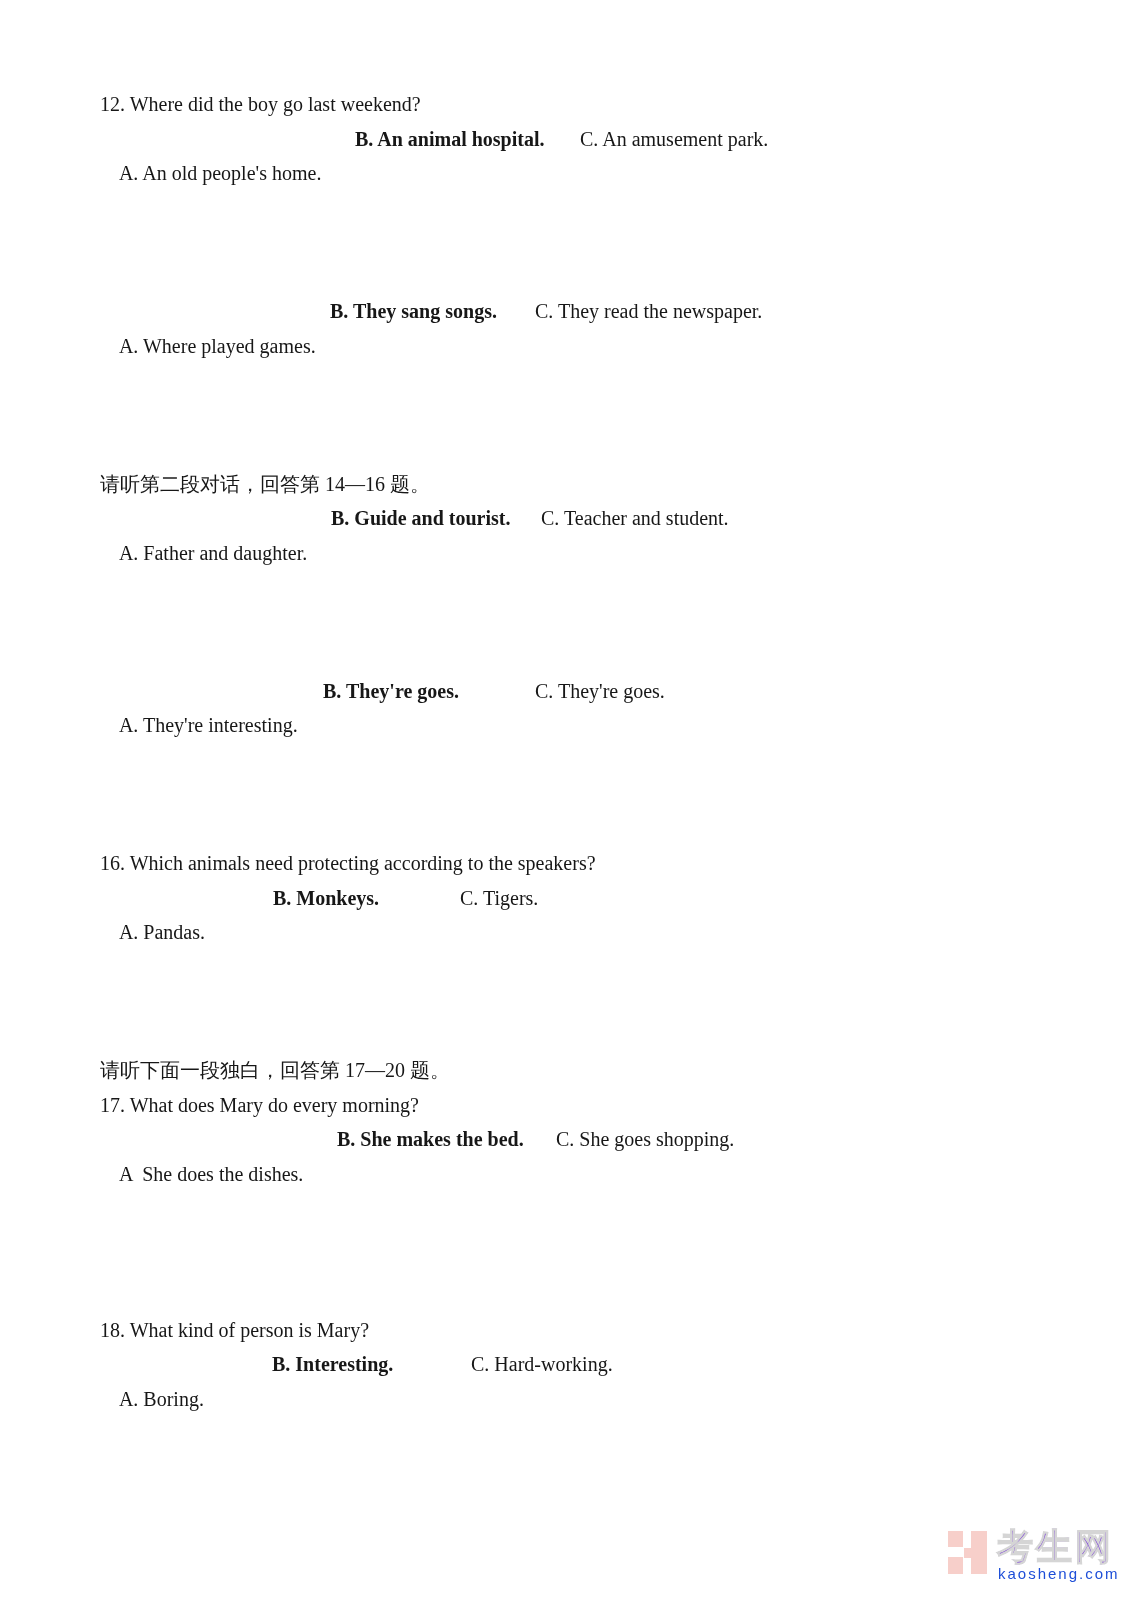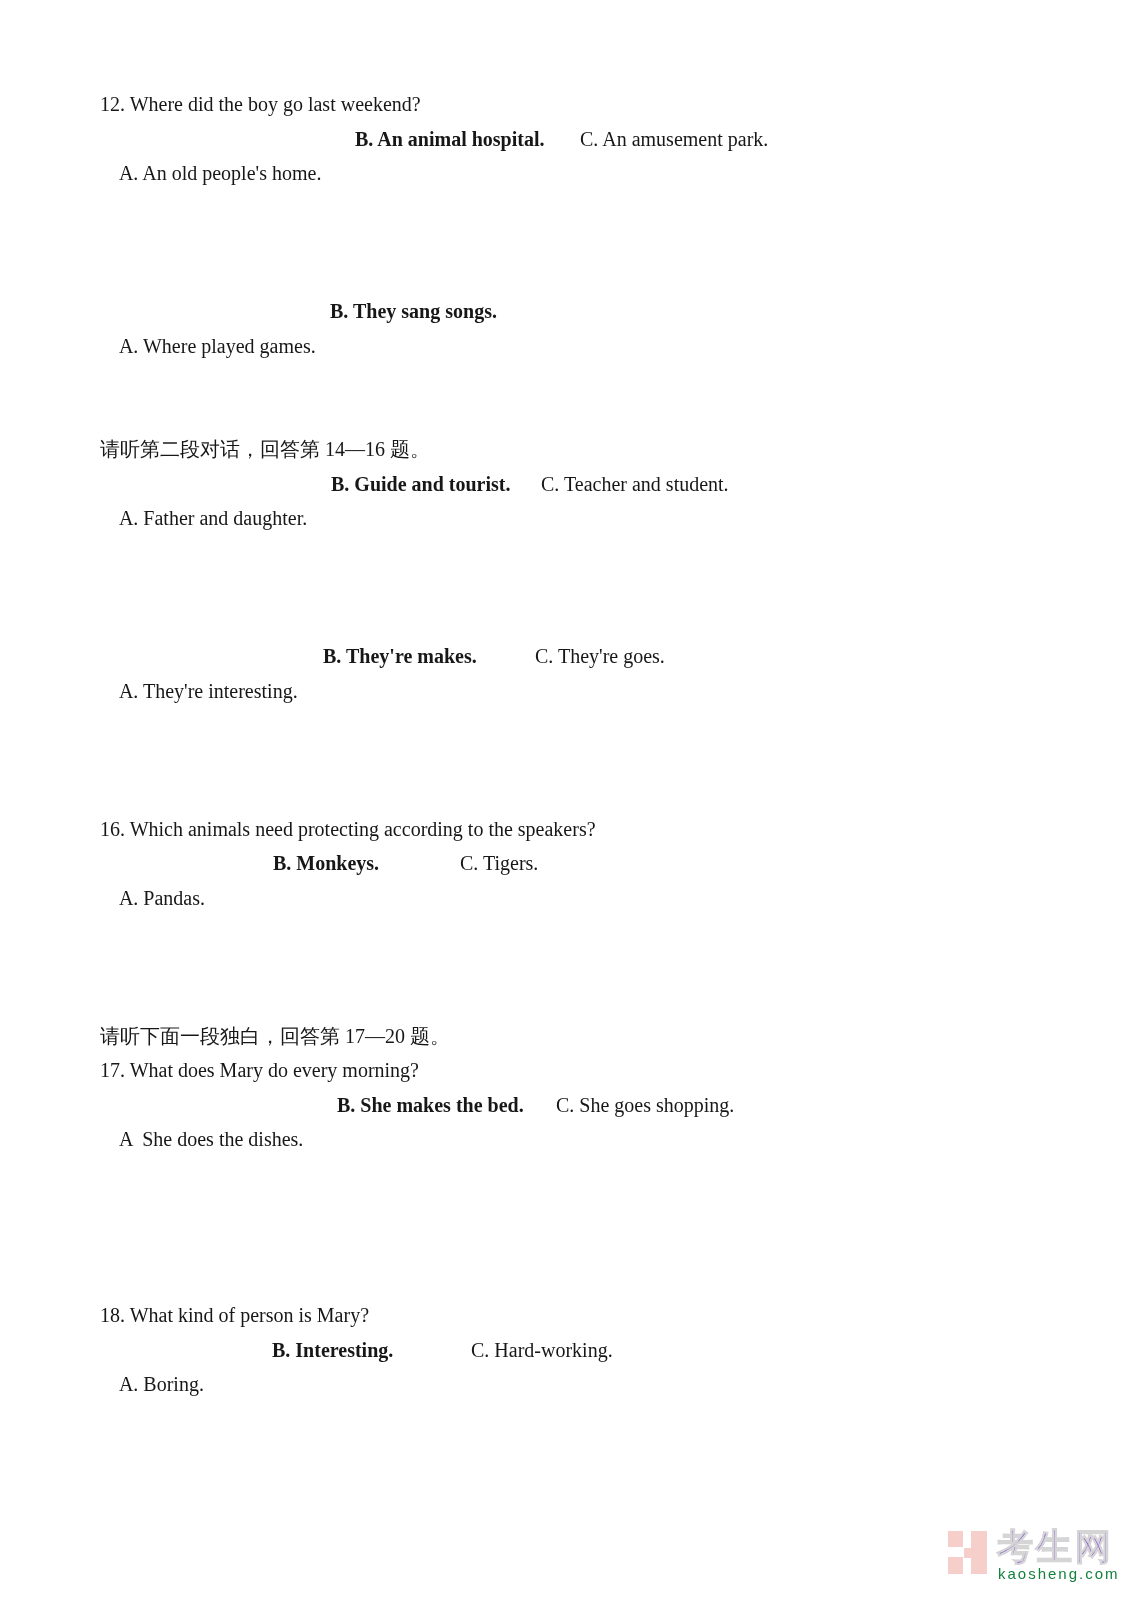--- a/index.html
+++ b/index.html
@@ -5,69 +5,70 @@
   html,body{margin:0;padding:0;}
   body{
     width:1131px;height:1600px;background:#ffffff;position:relative;
     font-family:"Liberation Serif","DejaVu Serif",serif;
     color:#171717;overflow:hidden;
   }
   .page{position:absolute;left:100px;top:87px;width:931px;}
   .ln{line-height:34.5px;font-size:20px;white-space:pre;position:relative;}
   .opts .ob{position:absolute;left:var(--b);top:0;font-weight:bold;}
   .opts .oc{position:absolute;left:var(--c);top:0;}
-  .gap-before{margin-top:38px;}
+  .gap-before{margin-top:18px;}
   
   .wm{position:absolute;left:948px;top:1529px;width:170px;height:56px;}
   .wm-logo{position:absolute;left:0;top:0;width:40px;height:46px;}
   .wm-logo div{position:absolute;background:#f7cfca;}
   .wm-b1{left:0;top:2px;width:15px;height:16px;}
   .wm-b2{left:0;top:28px;width:15px;height:17px;}
   .wm-b3{left:23px;top:2px;width:16px;height:43px;}
   .wm-b4{left:16px;top:19px;width:7px;height:10px;}
   .wm-name{
     position:absolute;left:49px;top:-6px;
     font-family:"Liberation Sans","DejaVu Sans",sans-serif;
     font-weight:bold;font-size:36px;letter-spacing:3px;
     color:#6d28d9;-webkit-text-stroke:1.2px #d5d5d5;white-space:pre;
   }
   .wm-url{
     position:absolute;left:50px;top:36px;
     font-family:"Liberation Sans","DejaVu Sans",sans-serif;
-    font-size:15px;letter-spacing:2px;color:#15803d;white-space:pre;
+    font-size:15px;letter-spacing:2px;color:#1d4ed8;white-space:pre;
   }
 </style>
 </head>
 <body>
 
 <div class="page">
 
   <div class="ln">12. Where did the boy go last weekend?</div>
   <div class="ln opts" style="--b:255px;--c:480px">
     <span class="oa">A. An old people's home.</span>
     <span class="ob">B. An animal hospital.</span>
     <span class="oc">C. An amusement park.</span>
   </div>
 
   <div class="ln opts" style="--b:230px;--c:435px">
     <span class="oa">A. Where played games.</span>
     <span class="ob">B. They sang songs.</span>
+    <span class="oc">C. They read the newspaper.</span>
   </div>
 
   <div class="ln">请听第二段对话，回答第 14—16 题。</div>
 
   <div class="ln opts" style="--b:231px;--c:441px">
     <span class="oa">A. Father and daughter.</span>
     <span class="ob">B. Guide and tourist.</span>
     <span class="oc">C. Teacher and student.</span>
   </div>
 
   <div class="ln opts" style="--b:223px;--c:435px">
     <span class="oa">A. They're interesting.</span>
-    <span class="ob">B. They're makes.</span>
+    <span class="ob">B. They're goes.</span>
     <span class="oc">C. They're goes.</span>
   </div>
 
   <div class="ln">16. Which animals need protecting according to the speakers?</div>
   <div class="ln opts" style="--b:173px;--c:360px">
     <span class="oa">A. Pandas.</span>
     <span class="ob">B. Monkeys.</span>
     <span class="oc">C. Tigers.</span>
   </div>
 

